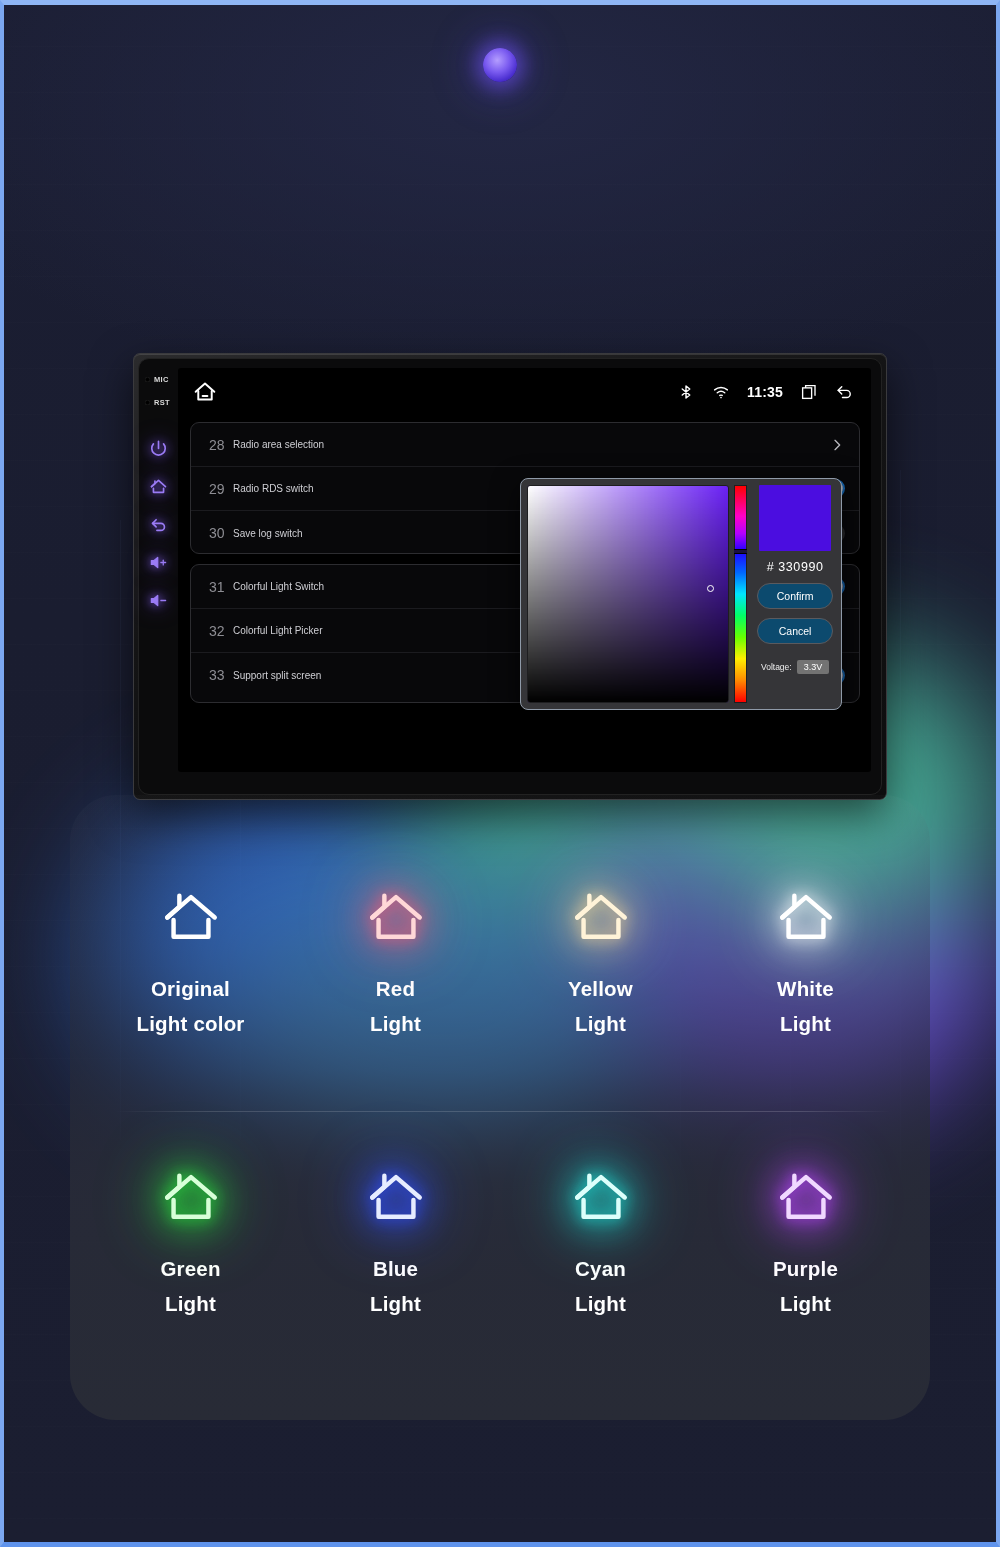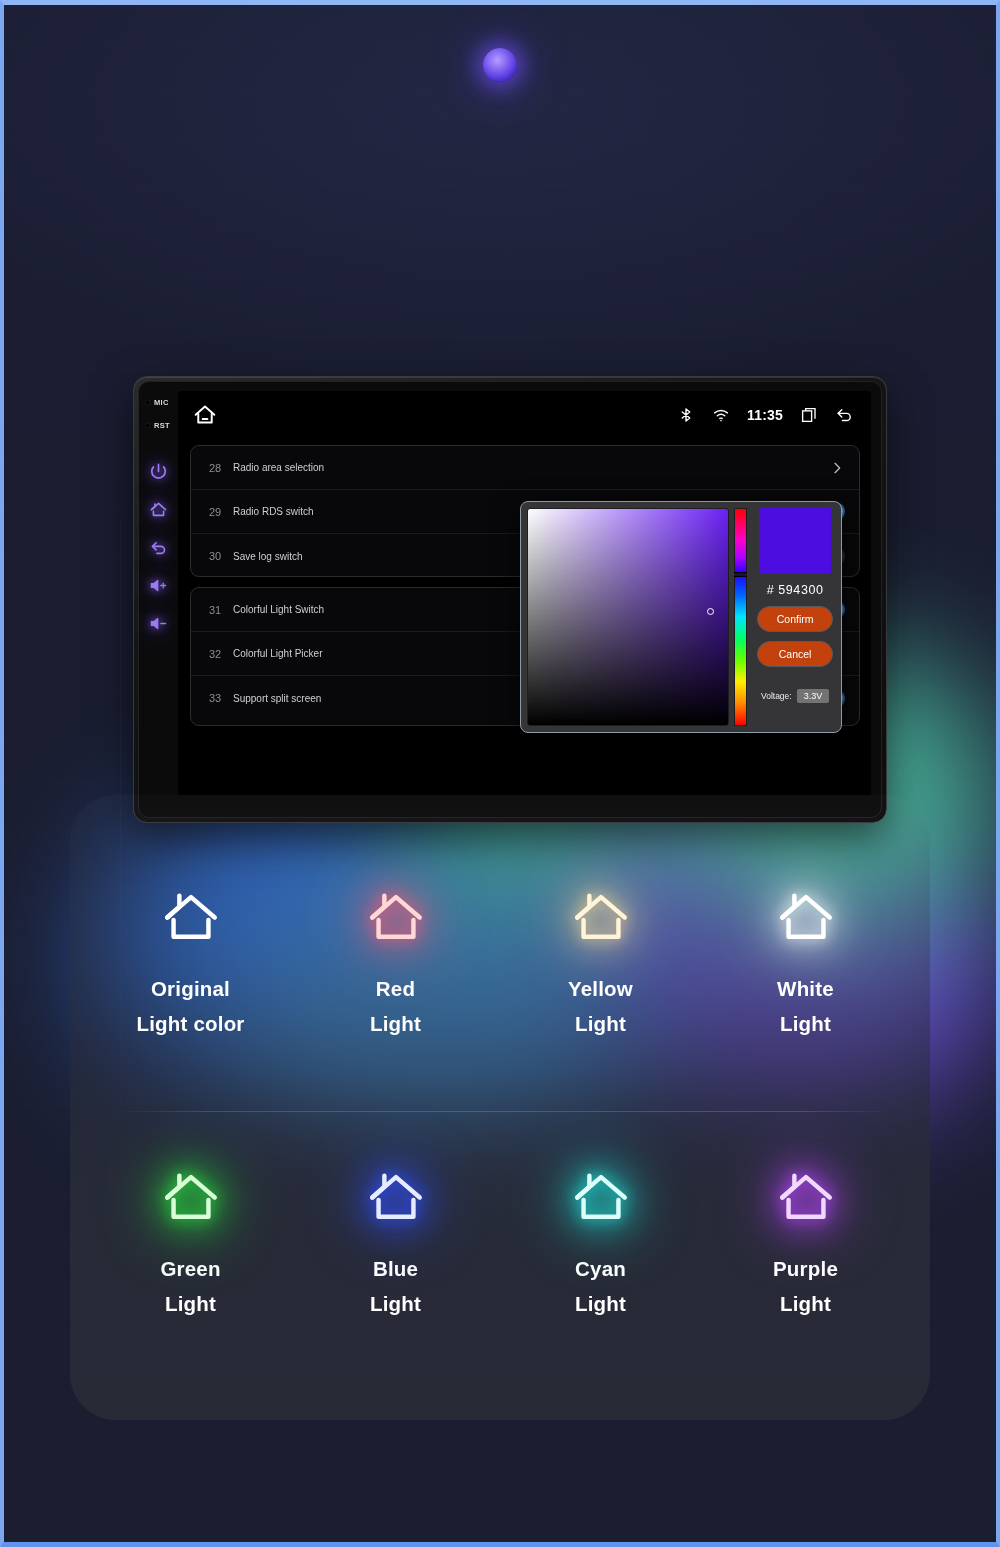--- a/index.html
+++ b/index.html
@@ -65,23 +65,23 @@
     filter:blur(64px); opacity:.96;
   }
   .bg-glow .g1 { position:absolute; left:40px;  top:150px; width:430px; height:330px; border-radius:50%; background:#2e6fd8; }
   .bg-glow .g2 { position:absolute; left:330px; top:60px;  width:430px; height:340px; border-radius:50%; background:#3ea98e; }
   .bg-glow .g3 { position:absolute; left:520px; top:150px; width:420px; height:330px; border-radius:50%; background:#6b4fd6; }
   .bg-glow .g4 { position:absolute; left:170px; top:250px; width:420px; height:280px; border-radius:50%; background:#3f8fd6; }
   .bg-glow .g5 { position:absolute; left:610px; top:10px;  width:330px; height:300px; border-radius:50%; background:#49b39b; }
 
   
   .unit {
-    position:absolute; left:133px; top:376px; width:754px; height:447px;
+    position:absolute; left:133px; top:353px; width:754px; height:447px;
     background:linear-gradient(160deg,#2b2b2d 0%,#141415 40%,#0d0d0e 100%);
-    border-radius:14px;
+    border-radius:7px;
     box-shadow:0 16px 42px rgba(0,0,0,.6), inset 0 1px 0 rgba(255,255,255,.12);
     border:1px solid #3a3a3d;
   }
   .unit-inner {
     position:absolute; left:4px; top:4px; right:4px; bottom:4px;
     border-radius:11px; background:#0b0b0c;
     border:1px solid #222;
   }
   .bezel-left {
     position:absolute; left:0; top:0; width:39px; height:100%;
@@ -122,21 +122,21 @@
     border:1px solid #2c2c30; border-radius:9px;
     background:#08080a;
   }
   .lc-a { top:54px; height:132px; }
   .lc-b { top:196px; height:139px; }
   .row {
     height:44px; display:flex; align-items:center; padding:0 14px 0 18px;
     border-bottom:1px solid #1b1b1f;
   }
   .lc-a .row:last-child, .lc-b .row:last-child { border-bottom:none; }
-  .row .num { color:#8d8d93; font-size:11px; width:24px; flex:none; }
+  .row .num { color:#8d8d93; font-size:14px; width:24px; flex:none; }
   .row .txt { color:#cfcfd4; font-size:10px; }
   .row .end { margin-left:auto; display:flex; align-items:center; }
   .chev { width:16px; height:16px; color:#b9b9bf; }
   .toggle { width:40px; height:19px; border-radius:10px; position:relative; }
   .toggle.on  { background:#1565b0; }
   .toggle.off { background:#2a2a2c; }
   .toggle .knob { position:absolute; top:2px; width:15px; height:15px; border-radius:50%; background:#9d9da2; }
   .toggle.on  .knob { right:2px; }
   .toggle.off .knob { left:2px; }
 
@@ -168,25 +168,25 @@
     border:1px solid #1e1e20;
   }
   .hue-sel {
     position:absolute; left:-1px; right:-1px; top:29%; height:5px;
     background:#1a1040; border-top:1px solid #000; border-bottom:1px solid #000;
   }
   .pk-right { margin-left:8px; width:82px; display:flex; flex-direction:column; align-items:center; }
   .swatch { width:72px; height:66px; background:#4b0de0; border-radius:1px; }
   .hexline { color:#fff; font-size:12.5px; margin-top:9px; letter-spacing:.6px; }
   .pk-btn {
-    width:76px; height:26px; border-radius:13px; background:#c2410c;
+    width:76px; height:26px; border-radius:13px; background:#0c4a6e;
     color:#fff; font-size:10.5px; display:flex; align-items:center; justify-content:center;
     margin-top:9px; border:1px solid #5a5a5e;
   }
-  .volt { display:flex; align-items:center; gap:5px; margin-top:22px; }
+  .volt { display:flex; align-items:center; gap:5px; margin-top:16px; }
   .volt .vl { color:#eee; font-size:8.5px; }
   .volt .vv { color:#fff; font-size:9px; background:#737373; padding:2px 7px; border-radius:2px; }
 
   
   .showcase {
     position:absolute; left:70px; top:795px; width:860px; height:625px;
     border-radius:46px;
     background:linear-gradient(180deg, rgba(255,255,255,.02) 0%, rgba(40,44,58,.55) 44%, rgba(40,43,56,.9) 62%, #282b36 100%);
     overflow:hidden;
   }
@@ -382,21 +382,21 @@
 
         <div class="picker">
           <div class="sv-box">
             <span class="sv-cursor"></span>
           </div>
           <div class="hue-bar">
             <span class="hue-sel" style="top: 29%;"></span>
           </div>
           <div class="pk-right">
             <div class="swatch" style="background: rgb(75, 13, 224);"></div>
-            <div class="hexline"># 594300</div>
+            <div class="hexline"># 330990</div>
             <div class="pk-btn">Confirm</div>
             <div class="pk-btn">Cancel</div>
             <div class="volt">
               <span class="vl">Voltage:</span>
               <span class="vv">3.3V</span>
             </div>
           </div>
         </div>
 
       </div>

